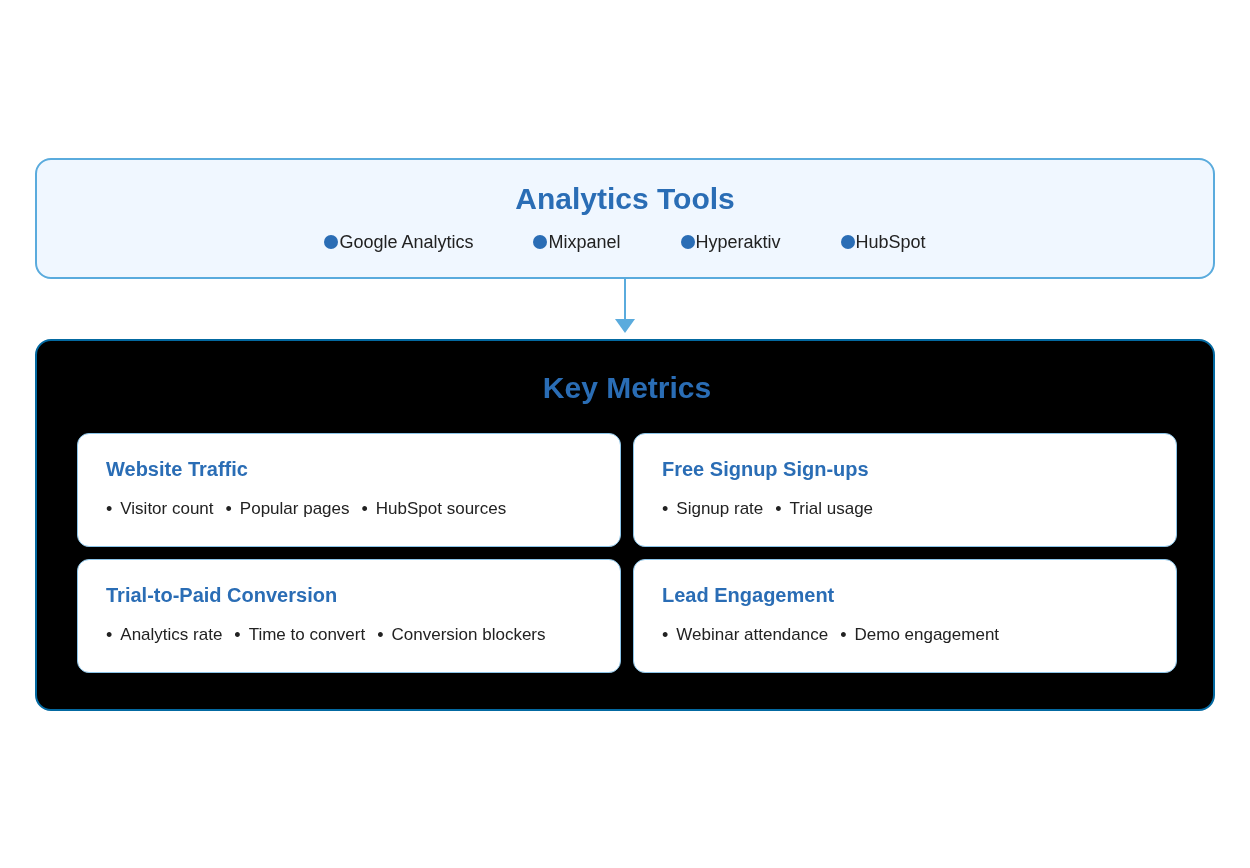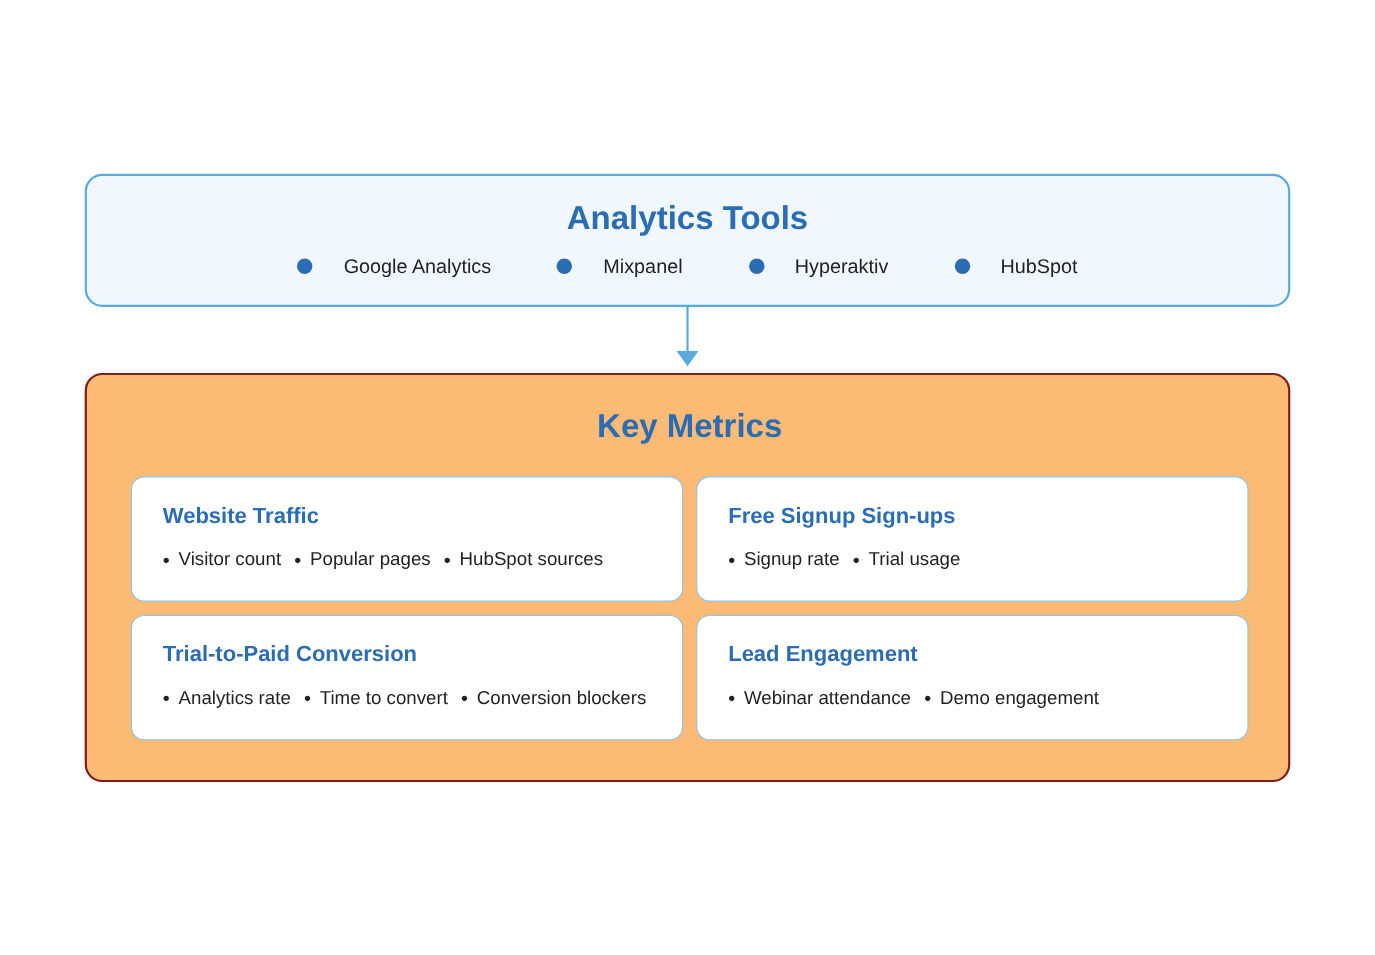--- a/index.html
+++ b/index.html
@@ -12,21 +12,21 @@
       background: #ffffff;
       font-family: Arial, Helvetica, sans-serif;
       width: 1250px;
       height: 868px;
       display: flex;
       align-items: center;
       justify-content: center;
     }
 
     .diagram-container {
-      width: 1096px;
+      width: 1180px;
       display: flex;
       flex-direction: column;
       align-items: center;
       gap: 0;
     }
 
     
     .analytics-tools-box {
       width: 100%;
       border: 2px solid #5aabdd;
@@ -46,21 +46,21 @@
     .tools-list {
       display: flex;
       justify-content: center;
       gap: 60px;
       align-items: center;
     }
 
     .tool-item {
       display: flex;
       align-items: center;
-      gap: 28px;
+      gap: 1px;
       font-size: 18px;
       color: #222;
     }
 
     .tool-dot {
       width: 14px;
       height: 14px;
       border-radius: 50%;
       background: #2a6db5;
       flex-shrink: 0;
@@ -85,23 +85,23 @@
       width: 0;
       height: 0;
       border-left: 10px solid transparent;
       border-right: 10px solid transparent;
       border-top: 14px solid #5aabdd;
     }
 
     
     .key-metrics-box {
       width: 100%;
-      border: 2px solid #7f1d1d;
+      border: 2px solid #0369a1;
       border-radius: 16px;
-      background: #fdba74;
+      background: #000000;
       padding: 30px 36px 36px 40px;
     }
 
     .key-metrics-title {
       font-size: 30px;
       font-weight: bold;
       color: #2a6db5;
       text-align: center;
       margin-bottom: 28px;
     }

